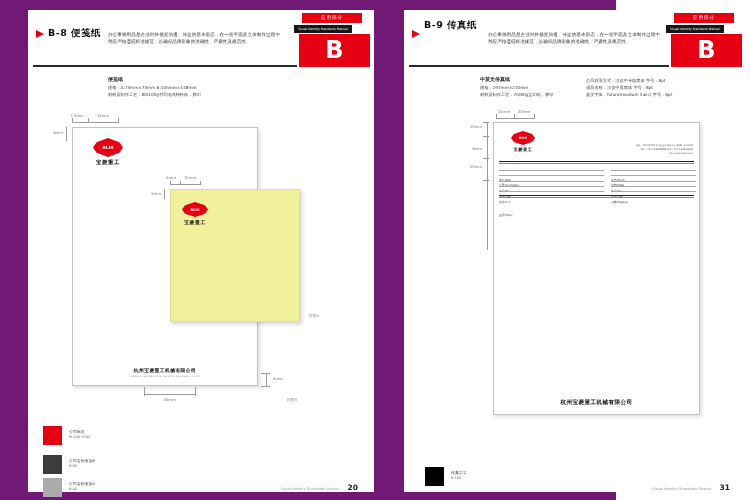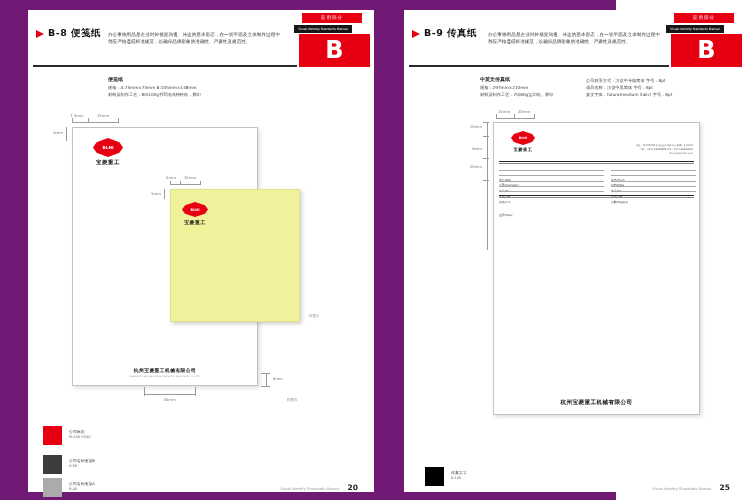--- a/index.html
+++ b/index.html
@@ -152,21 +152,21 @@
 
     <div class="abs footer" style="left:180px; top:465px; width:150px;">
       <span class="fname">Visual Identity Standards Manual</span>
       <span class="fnum">20</span>
     </div>
   </div>
 
   <div class="page" style="left:404px; width:342px;">
 
     <div class="abs arrow" style="left:8px; top:20px;"></div>
-    <div class="abs page-title" style="left:20px; top:17px;">B-9 传真纸</div>
+    <div class="abs page-title" style="left:20px; top:9px;">B-9 传真纸</div>
     <div class="abs desc" style="left:84px; top:21px;">办公事物用品是企业对外视觉沟通、传达的基本形态，在一切平面及立体制作过程中都应严格遵循标准规范，以确保品牌形象的准确性、严肃性及规范性。</div>
 
     <div class="abs tab-red" style="left:270px; top:3px;">应用部分</div>
     <div class="abs bar-black" style="left:262px; top:15px;">Visual Identity Standards Manual</div>
     <div class="abs box-b" style="left:267px; top:24px;">B</div>
     <div class="abs rule" style="left:5px; top:55px; width:260px;"></div>
 
     <div class="abs" style="left:76px; top:66px;">
       <div class="spec-title">中英文传真纸</div>
       <div class="spec-line">规格：297mm×210mm</div>
@@ -231,17 +231,17 @@
     <div class="abs dim dim-r" style="left:56px; top:154px; width:22px;">20mm</div>
 
     <div class="abs swatch" style="left:21px; top:457px; background:#000000;"></div>
     <div class="abs" style="left:47px; top:460px;">
       <div class="legend-label">传真文字</div>
       <div class="legend-value">K:100</div>
     </div>
 
     <div class="abs footer" style="left:176px; top:465px; width:150px;">
       <span class="fname">Visual Identity Standards Manual</span>
-      <span class="fnum">25</span>
+      <span class="fnum">31</span>
     </div>
   </div>
 
 </div>
 
 </body></html>

